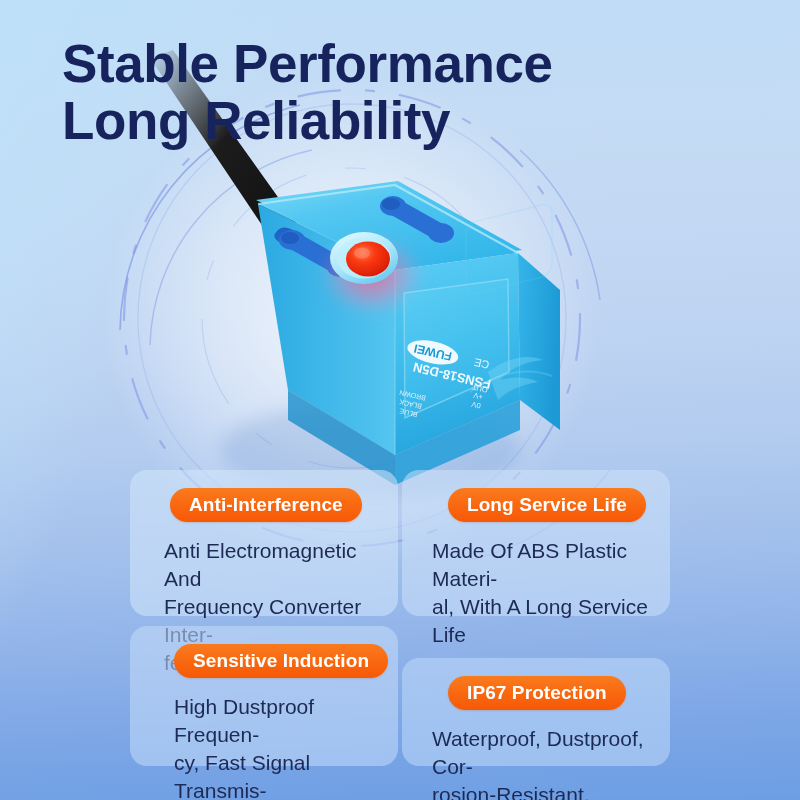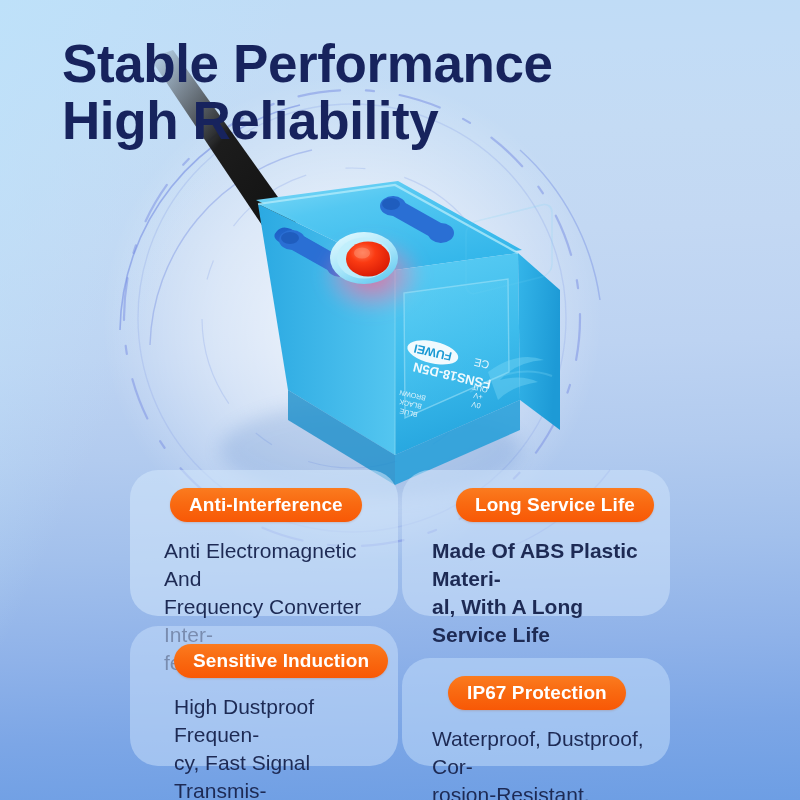--- a/index.html
+++ b/index.html
@@ -73,21 +73,21 @@
     width:540px;
     display:grid;
     grid-template-columns:268px 268px;
     grid-template-rows:146px 140px;
     column-gap:4px;
     row-gap:10px;
     z-index:5;
   }
   .card {
     position:relative;
-    border-radius:28px;
+    border-radius:17px;
     background:rgba(214,232,252,.58);
     padding:18px 16px 2px 16px;
   }
   .card.c1 { background:rgba(212,231,252,.55); }
   .card.c2 { background:rgba(210,230,252,.50); }
   .card.c3 { background:rgba(196,220,250,.55); }
   .card.c4 { background:rgba(192,218,250,.55);margin-top:32px; }
 
   .pill {
     display:inline-block;
@@ -96,33 +96,33 @@
     background:linear-gradient(180deg, #fb7b1f 0%, #f96a11 45%, #f85806 100%);
     color:#ffffff;
     font-size:19px;
     font-weight:bold;
     line-height:1;
     letter-spacing:.1px;
     white-space:nowrap;
     box-shadow:0 1px 2px rgba(160,60,0,.18);
   }
   .card.c1 .pill-wrap { text-align:left; padding-left:24px; }
-  .card.c2 .pill-wrap { text-align:right; padding-left:22px; }
+  .card.c2 .pill-wrap { text-align:center; padding-left:22px; }
   .card.c3 .pill-wrap { text-align:right; padding-left:28px; }
   .card.c4 .pill-wrap { text-align:left; padding-left:30px; }
 
   .card .body {
     margin-top:15px;
     font-size:21px;
     line-height:1.33;
     color:#1d2a54;
     white-space:pre-line;
   }
   .card.c1 .body { padding-left:18px; }
-  .card.c2 .body { padding-left:14px;font-weight:bold; }
+  .card.c2 .body { padding-left:14px; }
   .card.c3 .body { padding-left:28px; }
   .card.c4 .body { padding-left:14px; }
 </style>
 </head>
 <body>
 
 <div class="stage">
 
   <div class="sheen"></div>
 
@@ -355,21 +355,21 @@
 
     <g opacity="0.55">
       <path d="M 488 372 q 30 -22 56 -12 q -28 2 -44 20 q 22 -6 38 2 q -26 4 -40 18 Z" fill="#7fd9f5" opacity="0.7"></path>
       <path d="M 470 392 q 44 -30 82 -16" fill="none" stroke="#8fe0f8" stroke-opacity="0.45" stroke-width="2"></path>
       <rect x="466" y="340" width="86" height="72" rx="10" fill="none" stroke="#6ed0f2" stroke-opacity="0.30" stroke-width="1.6" transform="skewY(-14)"></rect>
     </g>
   </svg>
 
   <div class="heading">
     <span class="line">Stable Performance</span>
-    <span class="line">High Reliability</span>
+    <span class="line">Long Reliability</span>
   </div>
 
   <div class="cards">
 
     <div class="card c1">
       <div class="pill-wrap">
         <span class="pill">Anti-Interference</span>
       </div>
       <div class="body">Anti Electromagnetic And
 Frequency Converter Inter-

